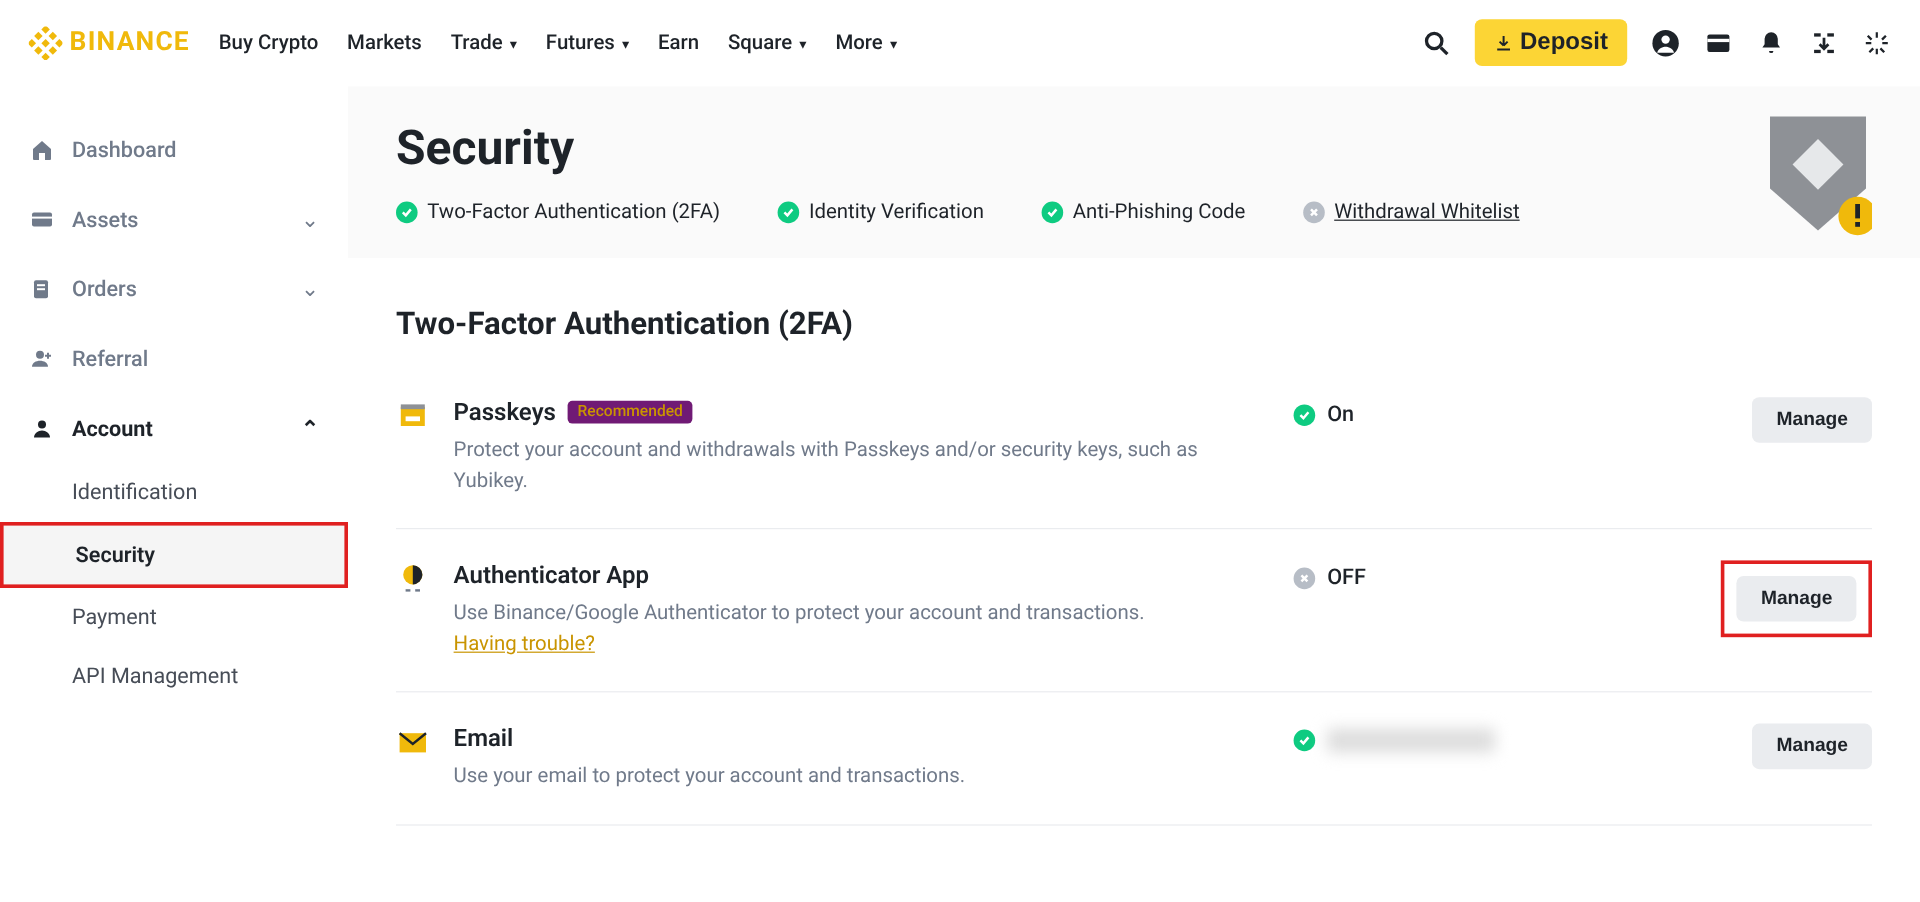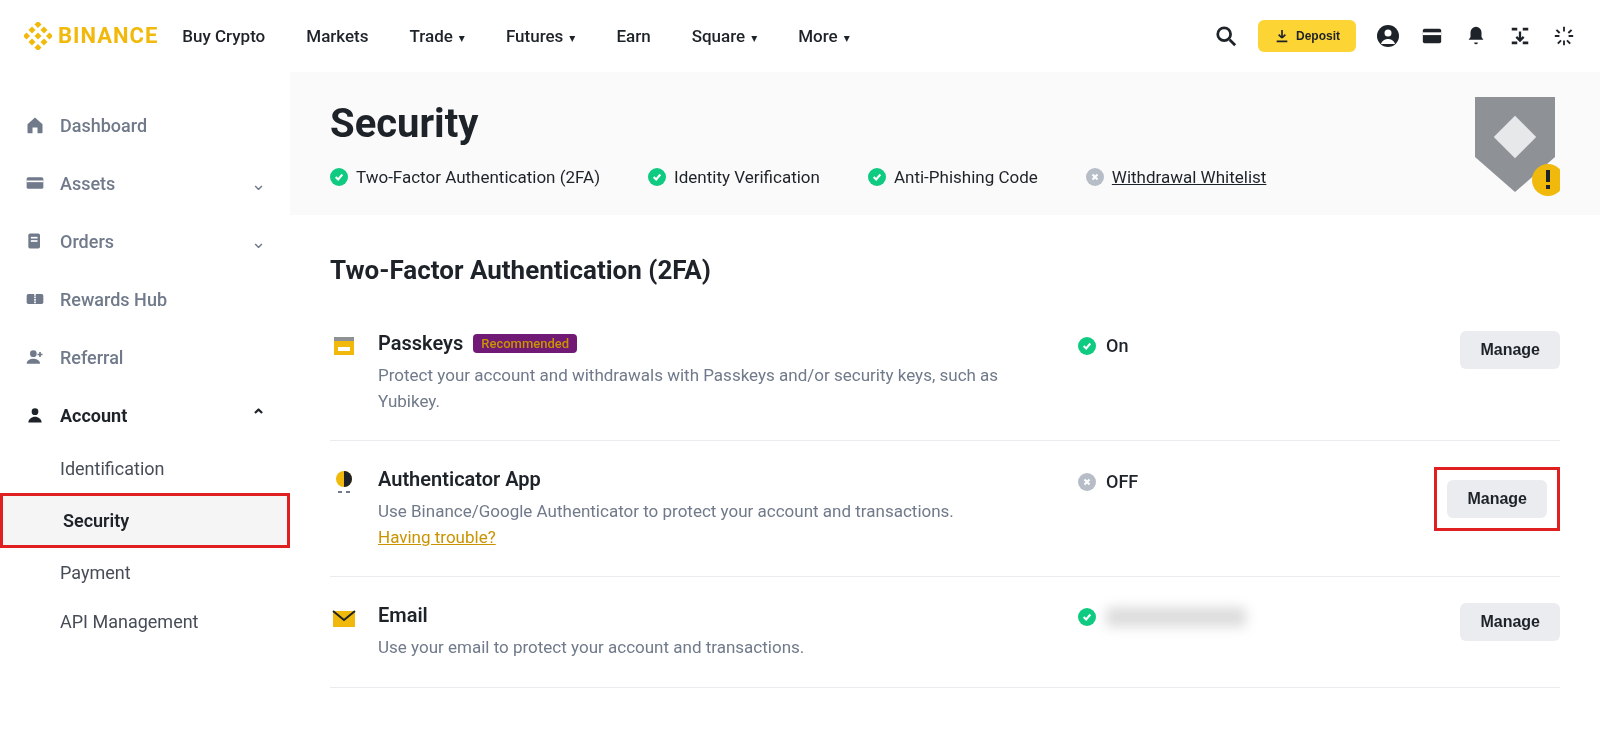--- a/index.html
+++ b/index.html
@@ -2,25 +2,25 @@
 <html><head>
   <meta charset="utf-8">
   <style>
     * { margin: 0; padding: 0; box-sizing: border-box; }
     body { font-family: -apple-system, BlinkMacSystemFont, "Segoe UI", Roboto, Arial, sans-serif; background: #fff; color: #1E2329; }
     
     
     .topnav { display: flex; align-items: center; padding: 0 24px; height: 72px; border-bottom: 1px solid transparent; }
     .logo { display: flex; align-items: center; gap: 6px; color: #F0B90B; font-weight: 700; font-size: 22px; letter-spacing: 1px; margin-right: 24px; }
     .logo-icon { width: 28px; height: 28px; }
-    .nav-links { display: flex; gap: 41px; align-items: center; }
+    .nav-links { display: flex; gap: 24px; align-items: center; }
     .nav-link { font-size: 17px; font-weight: 500; color: #1E2329; cursor: pointer; display: flex; align-items: center; gap: 4px; }
     .nav-right { margin-left: auto; display: flex; align-items: center; gap: 20px; }
     .icon-btn { width: 24px; height: 24px; cursor: pointer; display: flex; align-items: center; justify-content: center; }
-    .deposit-btn { background: #FCD535; color: #1E2329; border: none; border-radius: 6px; padding: 8px 16px; font-weight: 600; font-size: 12px; display: flex; align-items: center; gap: 6px; cursor: pointer; }
+    .deposit-btn { background: #FCD535; color: #1E2329; border: none; border-radius: 6px; padding: 8px 16px; font-weight: 600; font-size: 20px; display: flex; align-items: center; gap: 6px; cursor: pointer; }
 
     
     .layout { display: flex; }
     .sidebar { width: 290px; padding: 24px 0; }
     .sidebar-item { display: flex; align-items: flex-end; gap: 14px; padding: 18px 24px; cursor: pointer; color: #707A8A; font-size: 18px; font-weight: 500; }
     .sidebar-item .si-icon { width: 22px; height: 22px; display:flex; align-items:center; justify-content:center; }
     .sidebar-item .chev { margin-left: auto; }
     .sidebar-item.expanded { color: #1E2329; font-weight: 700; }
     .sidebar-subitem { padding: 14px 24px 14px 60px; font-size: 18px; color: #474D57; cursor: pointer; }
     .sidebar-subitem.active { background: #F5F5F5; color: #1E2329; font-weight: 600; }
@@ -174,29 +174,20 @@
             <rect x="7" y="7" width="8" height="2" fill="#fff"></rect>
             <rect x="7" y="11" width="8" height="2" fill="#fff"></rect>
           </svg>
         </span>
       <span>Orders</span>
       <span class="chev">⌄</span>
     </div>
     <div class="sidebar-item">
       <span class="si-icon">
           <svg width="20" height="20" viewBox="0 0 24 24" fill="#707A8A">
-            <rect x="2" y="6" width="20" height="12" rx="2"></rect>
-            <line x1="12" y1="6" x2="12" y2="18" stroke="#fff" stroke-width="2" stroke-dasharray="2 1"></line>
-          </svg>
-        </span>
-      <span>Rewards Hub</span>
-    </div>
-    <div class="sidebar-item">
-      <span class="si-icon">
-          <svg width="20" height="20" viewBox="0 0 24 24" fill="#707A8A">
             <circle cx="10" cy="8" r="4"></circle>
             <path d="M2 20c0-4 4-6 8-6s8 2 8 6"></path>
             <path d="M18 6v6M15 9h6" stroke="#707A8A" stroke-width="2"></path>
           </svg>
         </span>
       <span>Referral</span>
     </div>
     <div class="sidebar-item expanded">
       <span class="si-icon">
           <svg width="20" height="20" viewBox="0 0 24 24" fill="#1E2329">

